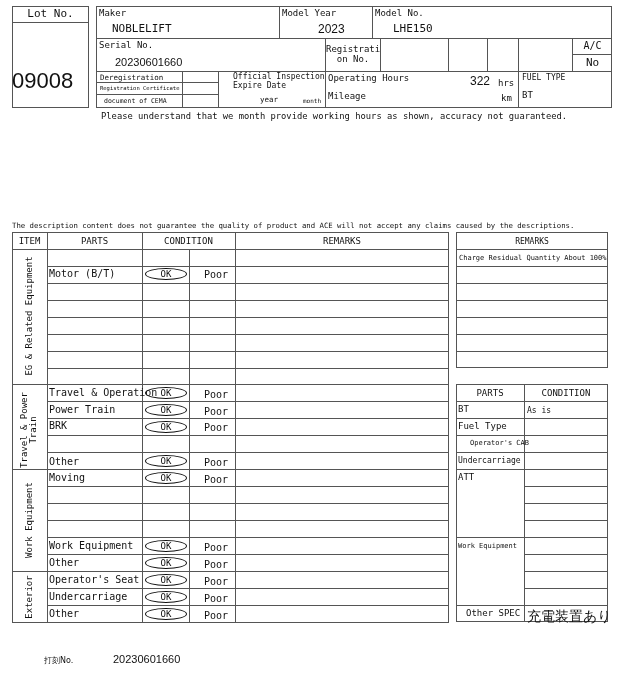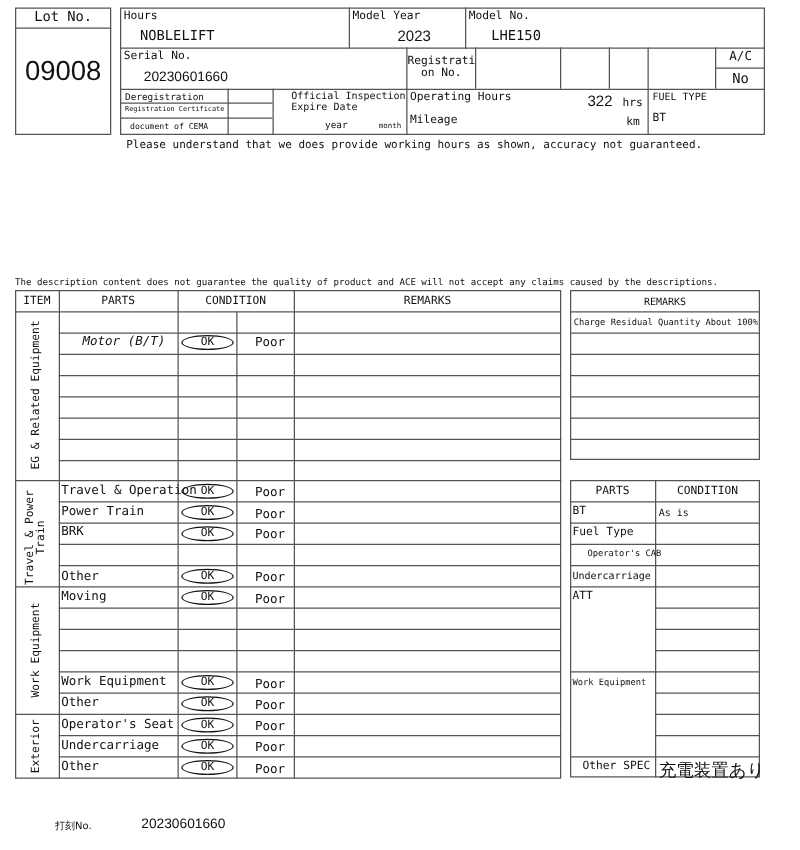--- a/index.html
+++ b/index.html
@@ -16,21 +16,21 @@
   .ok-oval { position: absolute; border: 1.5px solid #111; border-radius: 50%; width: 42px; height: 12px; text-align: center; font-size: 9px; line-height: 10px; }
   .poor { position: absolute; font-size: 10px; }
   .vlabel { position: absolute; transform: rotate(-90deg); transform-origin: center center; white-space: nowrap; font-size: 9px; text-align: center; line-height: 10px; }
 </style>
 </head>
 <body>
 
 <div class="abs b" style="left:12px;top:6px;width:77px;height:102px;"></div>
 <div class="line-h" style="left:12px;top:22px;width:77px;"></div>
 <div class="t" style="left:12px;top:7px;width:77px;text-align:center;font-size:11px;">Lot No.</div>
-<div class="t" style="left:12px;top:44px;width:77px;text-align:center;font-size:22px;font-family:'Liberation Sans',sans-serif;">09008</div>
+<div class="t" style="left:12px;top:68px;width:77px;font-size:22px;font-family:'Liberation Sans',sans-serif;">09008</div>
 
 <div class="abs b" style="left:96px;top:6px;width:516px;height:102px;"></div>
 
 <div class="line-h" style="left:96px;top:38px;width:516px;"></div>
 <div class="line-h" style="left:96px;top:71px;width:516px;"></div>
 
 <div class="line-v" style="left:279px;top:6px;height:33px;"></div>
 <div class="line-v" style="left:372px;top:6px;height:33px;"></div>
 
 <div class="line-v" style="left:325px;top:38px;height:70px;"></div>
@@ -39,21 +39,21 @@
 <div class="line-v" style="left:487px;top:38px;height:33px;"></div>
 <div class="line-v" style="left:518px;top:38px;height:70px;"></div>
 <div class="line-v" style="left:572px;top:38px;height:33px;"></div>
 <div class="line-h" style="left:572px;top:54px;width:40px;"></div>
 
 <div class="line-v" style="left:182px;top:71px;height:37px;"></div>
 <div class="line-v" style="left:218px;top:71px;height:37px;"></div>
 <div class="line-h" style="left:96px;top:82px;width:122px;"></div>
 <div class="line-h" style="left:96px;top:94px;width:122px;"></div>
 
-<div class="t small" style="left:99px;top:8px;">Hours</div>
+<div class="t small" style="left:99px;top:8px;">Maker</div>
 <div class="t" style="left:112px;top:22px;font-size:11px;">NOBLELIFT</div>
 <div class="t small" style="left:282px;top:8px;">Model Year</div>
 <div class="t" style="left:318px;top:22px;font-size:12px;font-family:'Liberation Sans',sans-serif;">2023</div>
 <div class="t small" style="left:375px;top:8px;">Model No.</div>
 <div class="t" style="left:393px;top:22px;font-size:11px;">LHE150</div>
 
 <div class="t small" style="left:99px;top:40px;">Serial No.</div>
 <div class="t" style="left:115px;top:56px;font-size:11px;font-family:'Liberation Sans',sans-serif;">20230601660</div>
 <div class="t small" style="left:326px;top:44px;width:54px;text-align:center;line-height:10px;">
   <div>Registrati</div>
@@ -72,21 +72,21 @@
 <div class="t" style="left:260px;top:95px;font-size:7.5px;">year</div>
 <div class="t" style="left:303px;top:97px;font-size:6px;">month</div>
 <div class="t small" style="left:328px;top:73px;">Operating Hours</div>
 <div class="t" style="left:470px;top:74px;font-size:12px;font-family:Liberation Sans, sans-serif;">322</div>
 <div class="t small" style="left:498px;top:78px;">hrs</div>
 <div class="t small" style="left:328px;top:91px;">Mileage</div>
 <div class="t small" style="left:501px;top:93px;">km</div>
 <div class="t" style="left:522px;top:73px;font-size:8px;">FUEL TYPE</div>
 <div class="t small" style="left:522px;top:90px;">BT</div>
 
-<div class="t" style="left:101px;top:111px;font-size:8.8px;">Please understand that we does provide working hours as shown, accuracy not guaranteed.</div>
+<div class="t" style="left:101px;top:111px;font-size:8.8px;">Please understand that we month provide working hours as shown, accuracy not guaranteed.</div>
 
 <div class="t" style="left:12px;top:221px;font-size:7.3px;">The description content does not guarantee the quality of product and ACE will not accept any claims caused by the descriptions.</div>
 
 <div class="abs b" style="left:12px;top:232px;width:437px;height:391px;"></div>
 
 <div class="line-v" style="left:47px;top:232px;height:391px;"></div>
 <div class="line-v" style="left:142px;top:232px;height:391px;"></div>
 <div class="line-v" style="left:189px;top:249px;height:374px;"></div>
 <div class="line-v" style="left:235px;top:232px;height:391px;"></div>
 
@@ -121,21 +121,21 @@
 <div class="t small" style="left:235px;top:236px;width:214px;text-align:center;">REMARKS</div>
 
 <div class="vlabel" style="left:-39px;top:311px;width:136px;">EG &amp; Related Equipment</div>
 <div class="vlabel" style="left:-13px;top:421px;width:84px;line-height:9px;">
   <div>Travel &amp; Power</div>
   <div>Train</div>
 </div>
 <div class="vlabel" style="left:-21px;top:515px;width:100px;">Work Equipment</div>
 <div class="vlabel" style="left:4px;top:592px;width:50px;">Exterior</div>
 
-<div class="t cond" style="left:66px;top:268px;font-style:italic;">Motor   (B/T)</div>
+<div class="t cond" style="left:49px;top:268px;">Motor   (B/T)</div>
 <div class="ok-oval" style="left:145px;top:268px;">OK</div>
 <div class="poor" style="left:204px;top:269px;">Poor</div>
 
 <div class="t cond" style="left:49px;top:387px;">Travel &amp; Operation</div>
 <div class="ok-oval" style="left:145px;top:387px;">OK</div>
 <div class="poor" style="left:204px;top:389px;">Poor</div>
 
 <div class="t cond" style="left:49px;top:404px;">Power Train</div>
 <div class="ok-oval" style="left:145px;top:404px;">OK</div>
 <div class="poor" style="left:204px;top:406px;">Poor</div>

